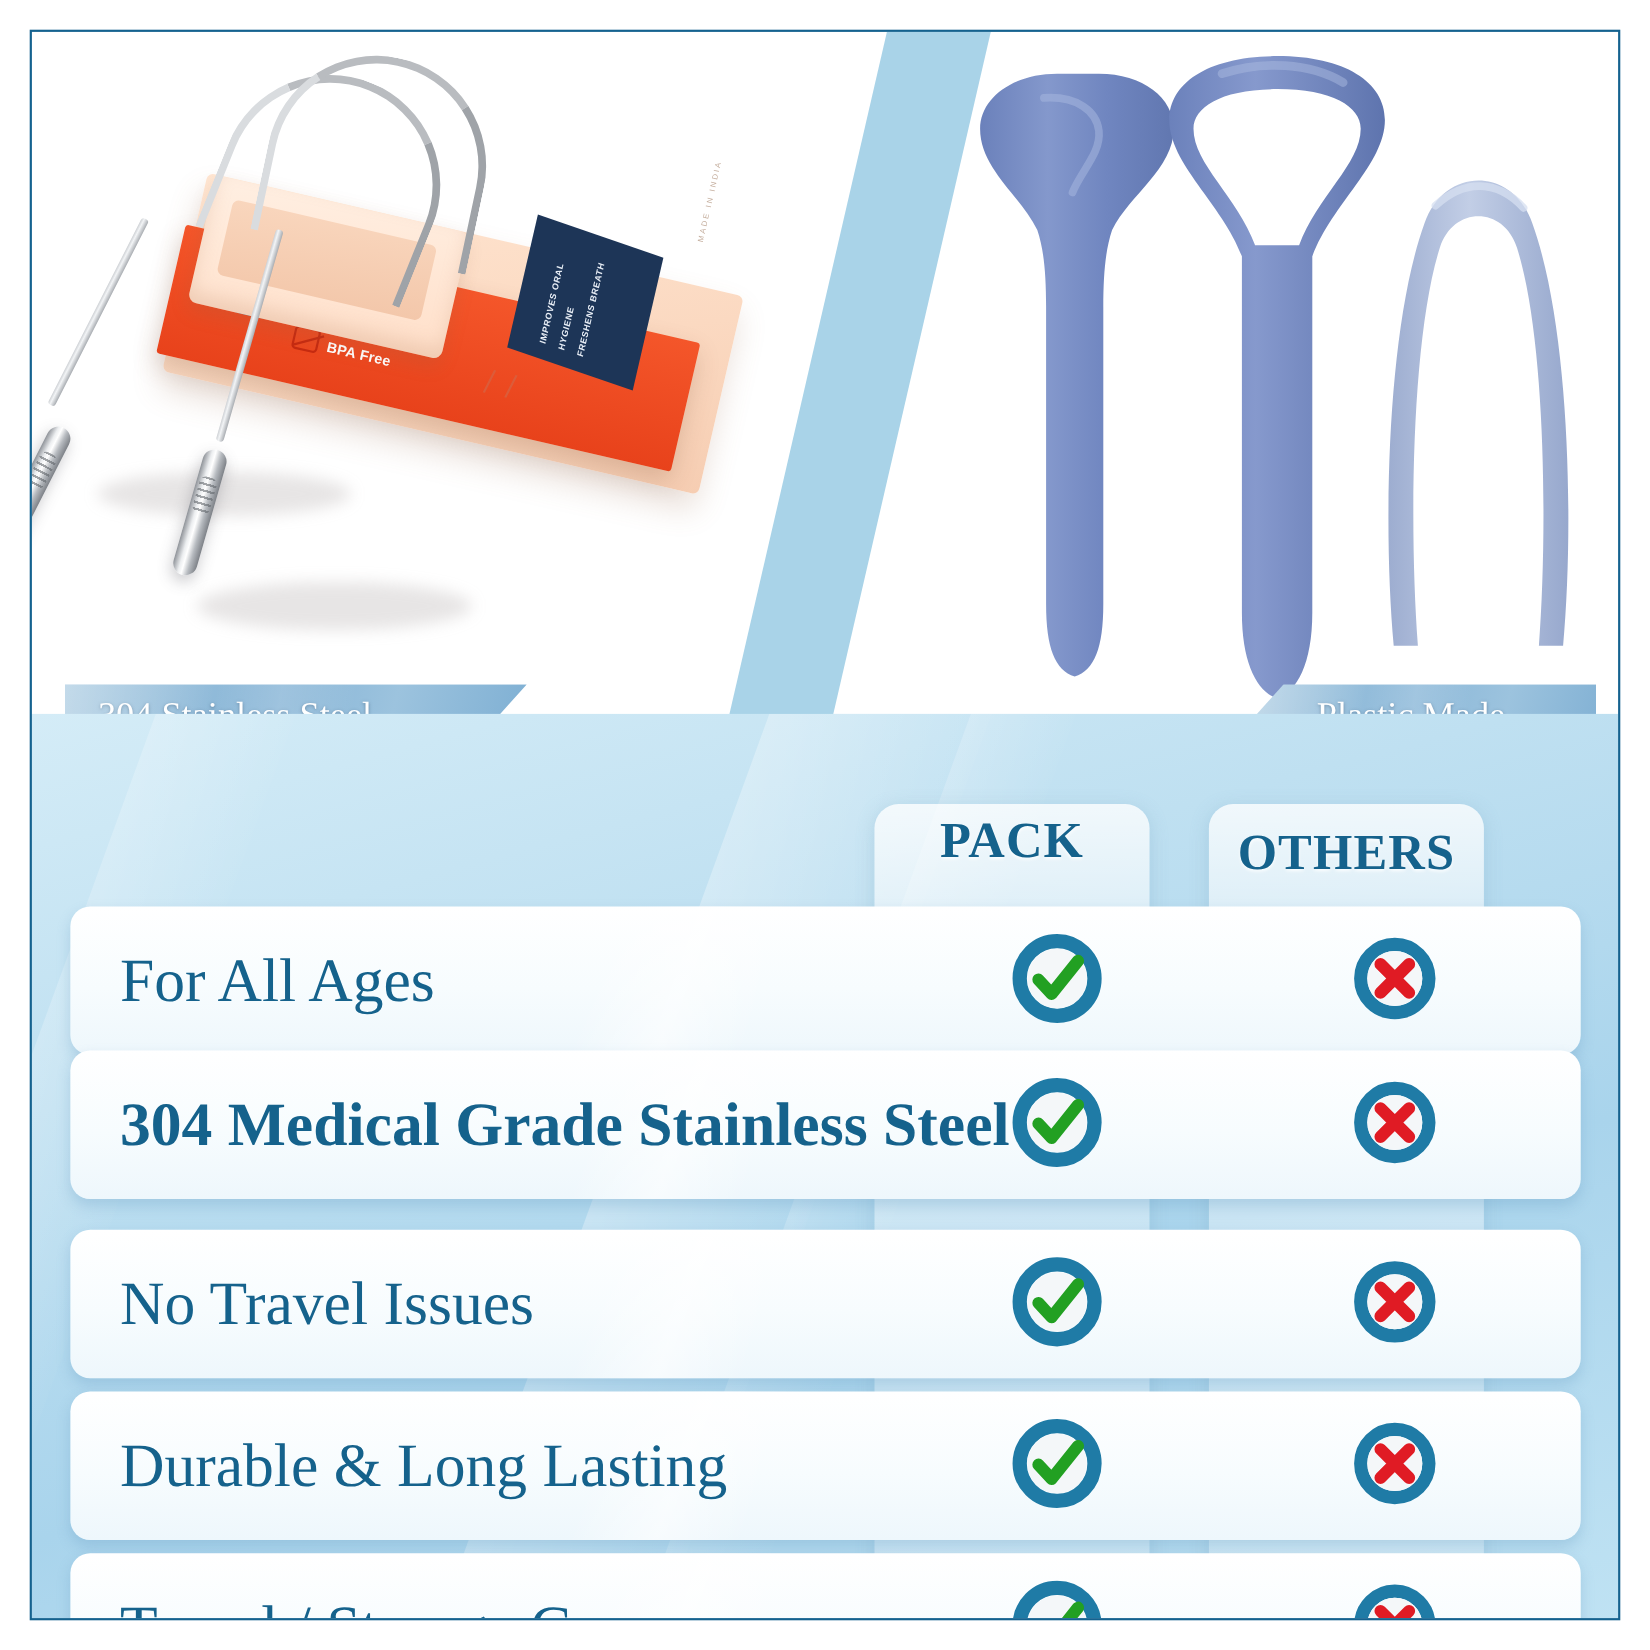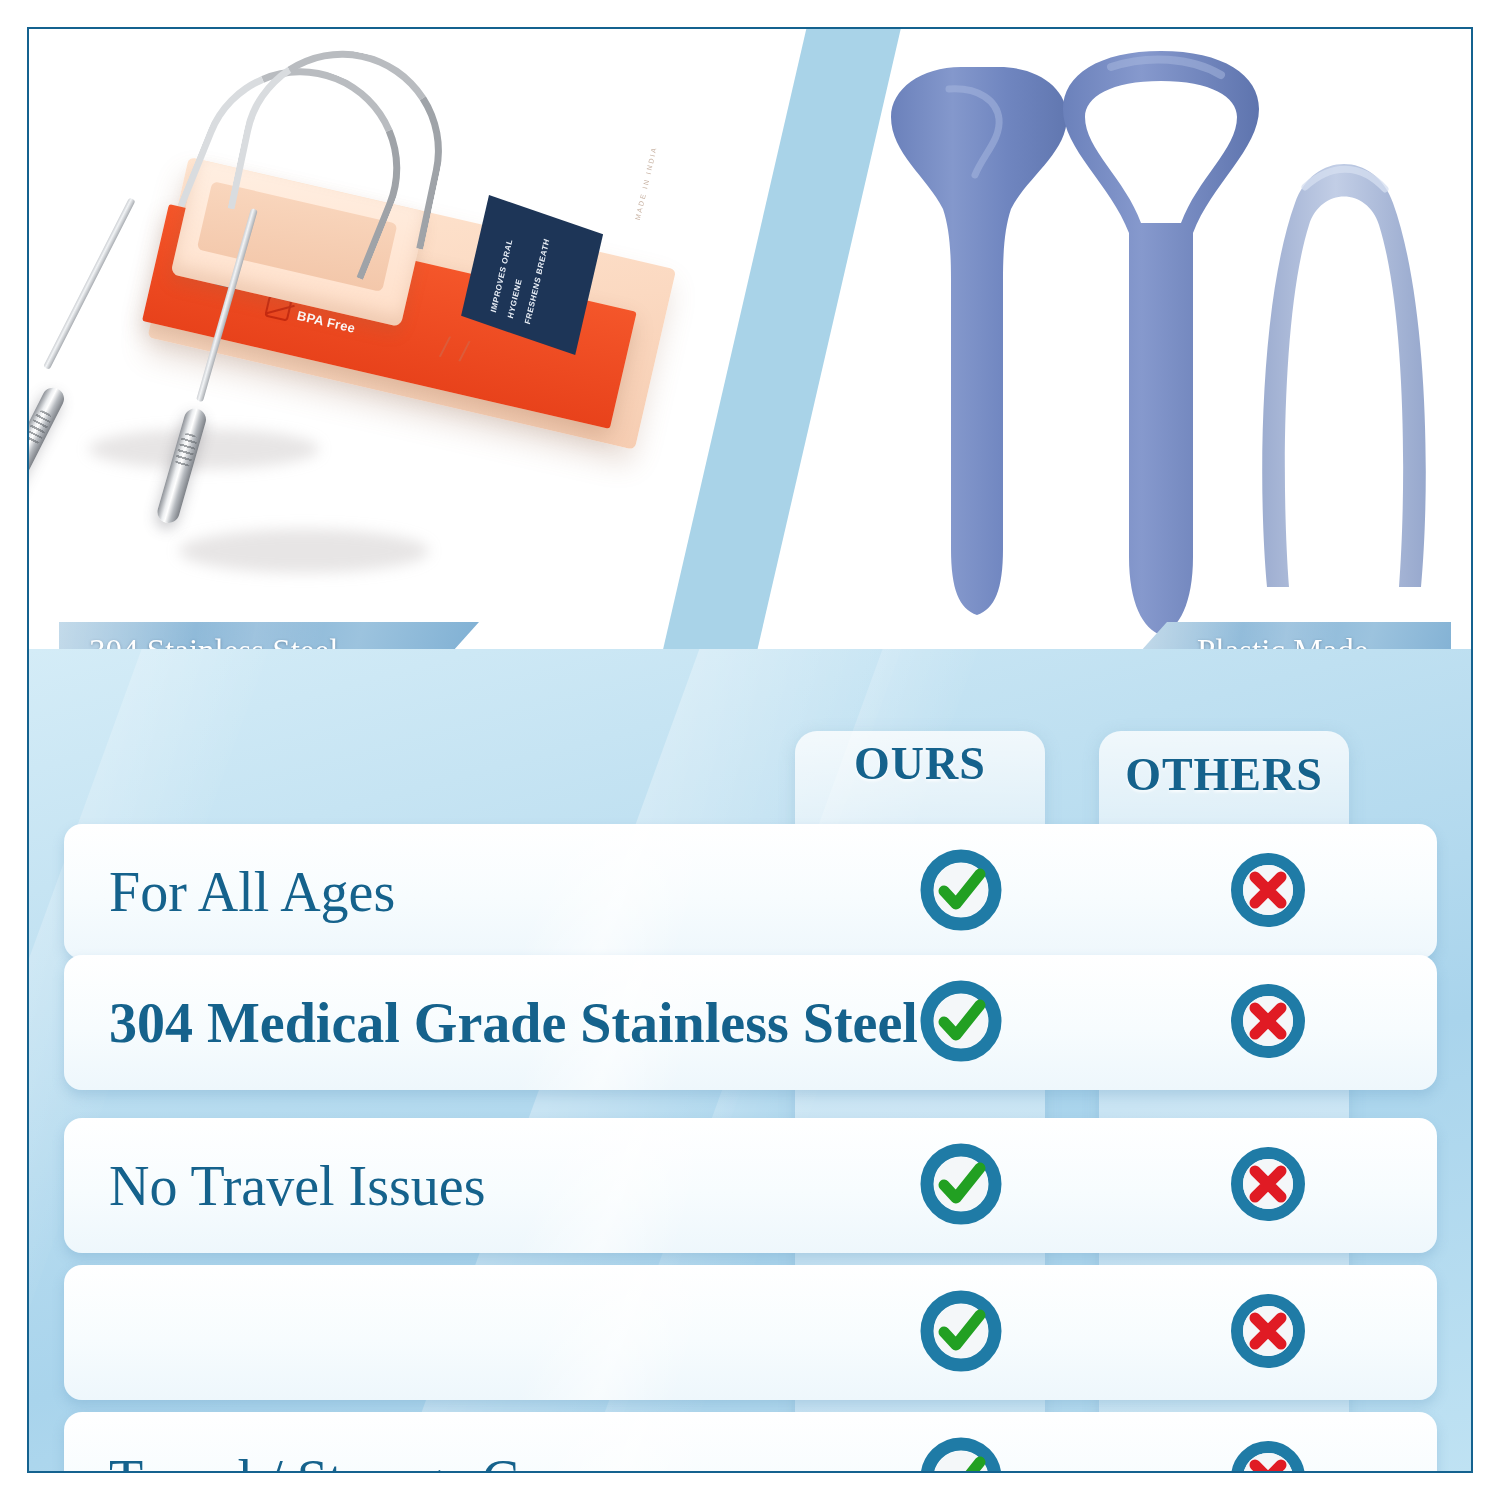--- a/index.html
+++ b/index.html
@@ -430,21 +430,21 @@
 
   <div id="compare">
 
     <div class="streak" style="left:520px; top:-120px; width:190px; height:1100px; opacity:.55;"></div>
     <div class="streak" style="left:700px; top:-120px; width:90px;  height:1100px; opacity:.35;"></div>
     <div class="streak" style="left:-40px; top:-120px; width:120px; height:1100px; opacity:.40;"></div>
 
     <div class="col-panel" id="col-ours"></div>
     <div class="col-panel" id="col-others"></div>
 
-    <div class="col-title" id="title-ours">OURS</div>
+    <div class="col-title" id="title-ours">PACK</div>
     <div class="col-title" id="title-others">OTHERS</div>
 
     <div class="row" style="top:175px;">
       <div class="row-sheen"></div>
       <div class="row-label">For All Ages</div>
       <div class="mark ours">
         <svg width="82" height="82" viewBox="0 0 82 82">
           <circle cx="41" cy="41" r="34" fill="none" stroke="#1f7ba6" stroke-width="13"></circle>
           <circle cx="41" cy="41" r="27" fill="#f4f7f9"></circle>
           <path d="M24 42 L36 55 L60 25" fill="none" stroke="#22a022" stroke-width="11" stroke-linecap="round" stroke-linejoin="round"></path>
@@ -492,20 +492,21 @@
         <svg width="76" height="76" viewBox="0 0 76 76">
           <circle cx="38" cy="38" r="31" fill="none" stroke="#1f7ba6" stroke-width="12"></circle>
           <circle cx="38" cy="38" r="25" fill="#f4f7f9"></circle>
           <path d="M25 25 L51 51 M51 25 L25 51" fill="none" stroke="#e01b24" stroke-width="11" stroke-linecap="round"></path>
         </svg>
       </div>
     </div>
 
     <div class="row" style="top:616px;">
       <div class="row-sheen"></div>
+      <div class="row-label">Durable &amp; Long Lasting</div>
       <div class="mark ours">
         <svg width="82" height="82" viewBox="0 0 82 82">
           <circle cx="41" cy="41" r="34" fill="none" stroke="#1f7ba6" stroke-width="13"></circle>
           <circle cx="41" cy="41" r="27" fill="#f4f7f9"></circle>
           <path d="M24 42 L36 55 L60 25" fill="none" stroke="#22a022" stroke-width="11" stroke-linecap="round" stroke-linejoin="round"></path>
         </svg>
       </div>
       <div class="mark others">
         <svg width="76" height="76" viewBox="0 0 76 76">
           <circle cx="38" cy="38" r="31" fill="none" stroke="#1f7ba6" stroke-width="12"></circle>

